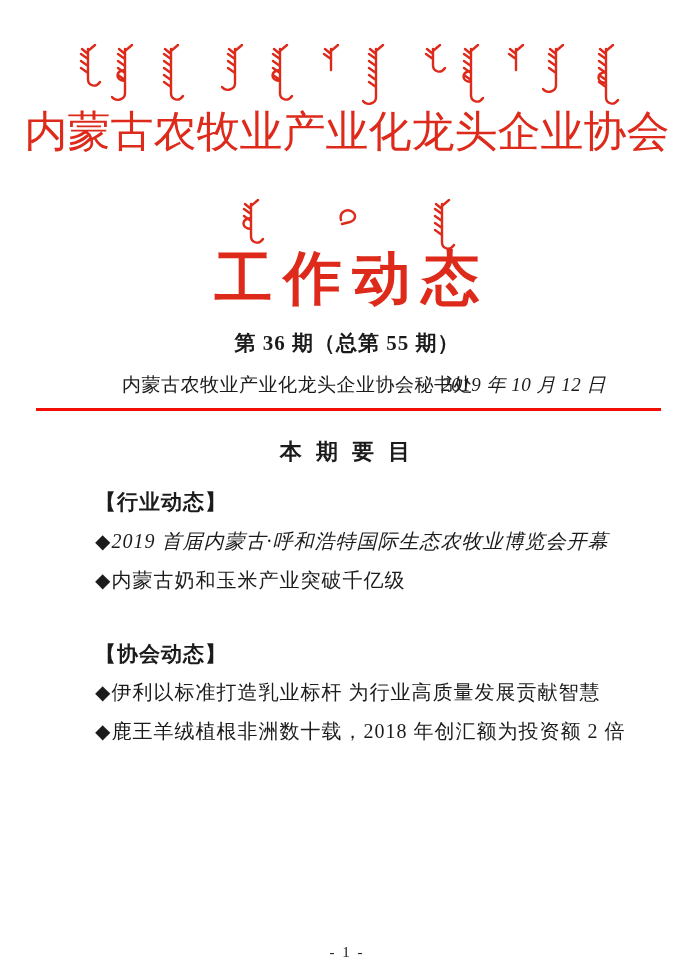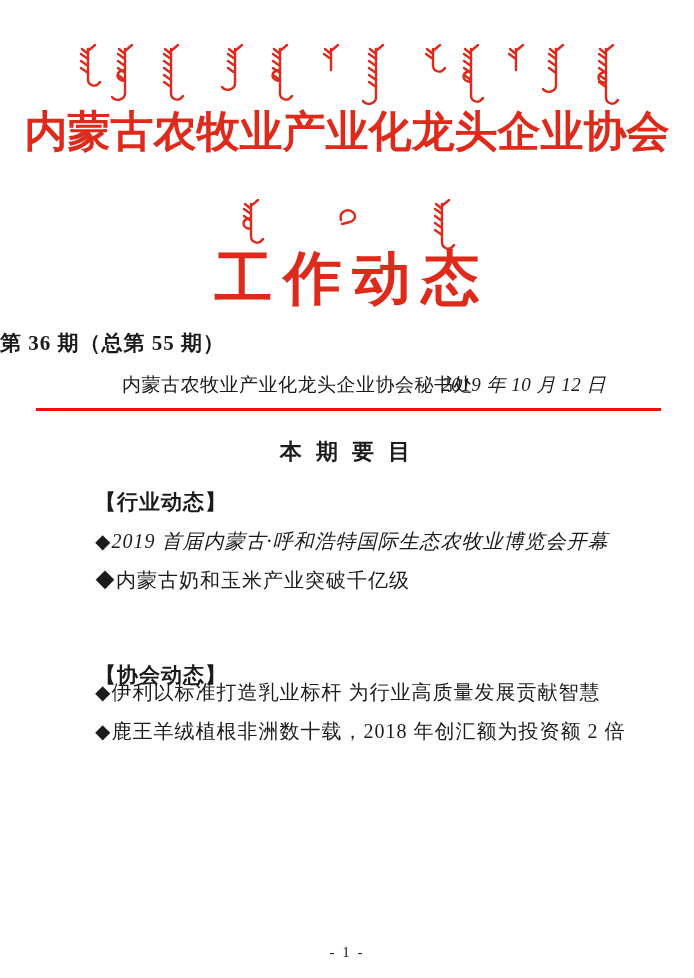--- a/index.html
+++ b/index.html
@@ -12,32 +12,32 @@
     color:var(--ink,#1b1b1b);
   }
   .abs{position:absolute;left:0;right:0;}
 
   
   .mong-word{position:absolute;}
   .mong-word svg{display:block;}
 
   .org-title{
     top:104px;text-align:center;margin:0;
-    font-size:43px;font-weight:700;line-height:1.3;
+    font-size:43px;font-weight:400;line-height:1.3;
     color:var(--brand-red,#dd2a1b);
     letter-spacing:0px;white-space:nowrap;
   }
   .bulletin-title{
     top:243px;text-align:center;margin:4px;
     font-size:58px;font-weight:700;line-height:1.1;
     color:var(--brand-red,#dd2a1b);
     letter-spacing:11px;text-indent:11px;white-space:nowrap;
   }
   .issue-line{
-    top:329px;text-align:left;
+    top:329px;text-align:center;
     font-size:21px;font-weight:700;letter-spacing:1px;
     color:var(--ink,#1b1b1b);white-space:nowrap;
   }
   .pub-row{top:372px;height:24px;font-size:19px;}
   .pub-left{position:absolute;left:95px;top:0;letter-spacing:.5px;white-space:nowrap;margin-left:27px;}
   .pub-right{position:absolute;right:88px;top:0;letter-spacing:.5px;white-space:nowrap;font-style:italic;}
   .red-rule{
     top:408px;left:36px;right:33px;height:3px;
     background:var(--rule-red,#f20d07);
   }
@@ -50,22 +50,22 @@
     position:absolute;left:95px;
     font-family:"Liberation Sans","DejaVu Sans",sans-serif;
     font-weight:700;font-size:21px;letter-spacing:1px;white-space:nowrap;
   }
   .toc-item{
     position:absolute;left:95px;
     font-size:20px;letter-spacing:1px;white-space:nowrap;
   }
   .head1{top:488px;}
   .item1{top:528px;font-style:italic;}
-  .item2{top:567px;font-family:Liberation Serif, serif;}
-  .head2{top:640px;margin-top:21px;}
+  .item2{top:567px;}
+  .head2{top:640px;}
   .item3{top:679px;}
   .item4{top:718px;}
   .footer{
     top:944px;text-align:center;
     font-size:15px;letter-spacing:2px;
   }
 </style>
 </head>
 <body>
 

